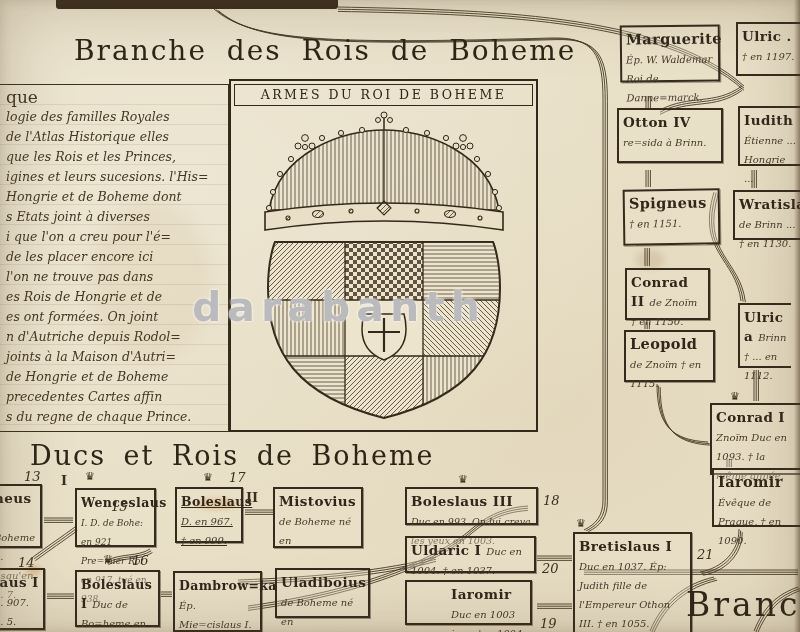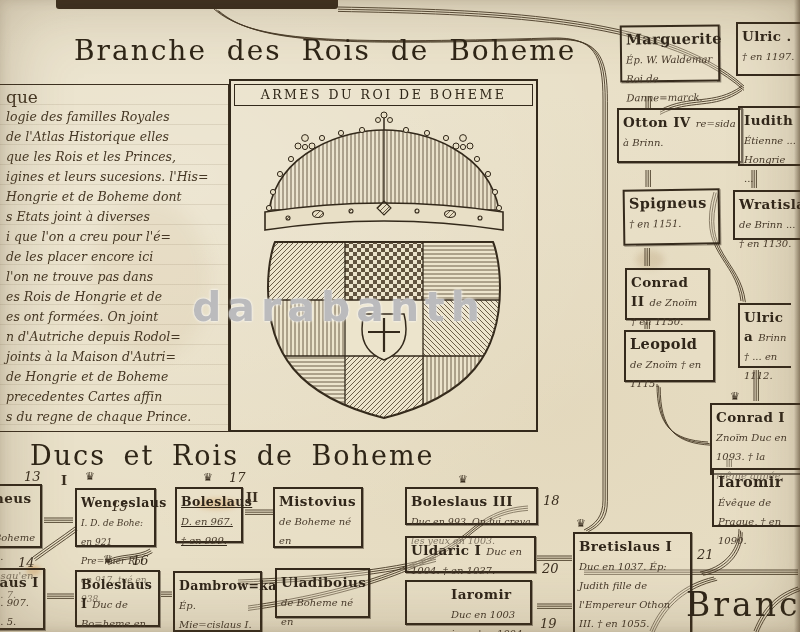--- a/index.html
+++ b/index.html
@@ -267,21 +267,21 @@
   <div id="watermark">darabanth</div>
 
   <div class="gbox" style="left:620px;top:25px;width:100px;height:57px;transform:rotate(-.6deg);">
     <span class="pname" style="font-size:14.5px;">Marguerite</span>
     <span class="pdetail">Ép. W. Waldemar Roi de Danne=marck.</span>
   </div>
   <div class="gbox cutR" style="left:736px;top:22px;width:64px;height:54px;">
     <span class="pname">Ulric .</span>
     <span class="pdetail">† en 1197.</span>
   </div>
-  <div class="gbox" style="left:617px;top:108px;width:126px;height:55px;">
+  <div class="gbox" style="left:617px;top:108px;width:106px;height:55px;">
     <span class="pname">Otton IV</span>
     <span class="pdetail">re=sida à Brinn.</span>
   </div>
   <div class="gbox cutR" style="left:738px;top:106px;width:62px;height:60px;">
     <span class="pname">Iudith</span>
     <span class="pdetail">Étienne ... Hongrie ...</span>
   </div>
   <div class="gbox" style="left:623px;top:189px;width:97px;height:56px;transform:rotate(-.8deg);">
     <span class="pname" style="font-size:14.5px;">Spigneus</span>
     <span class="pdetail">† en 1151.</span>

